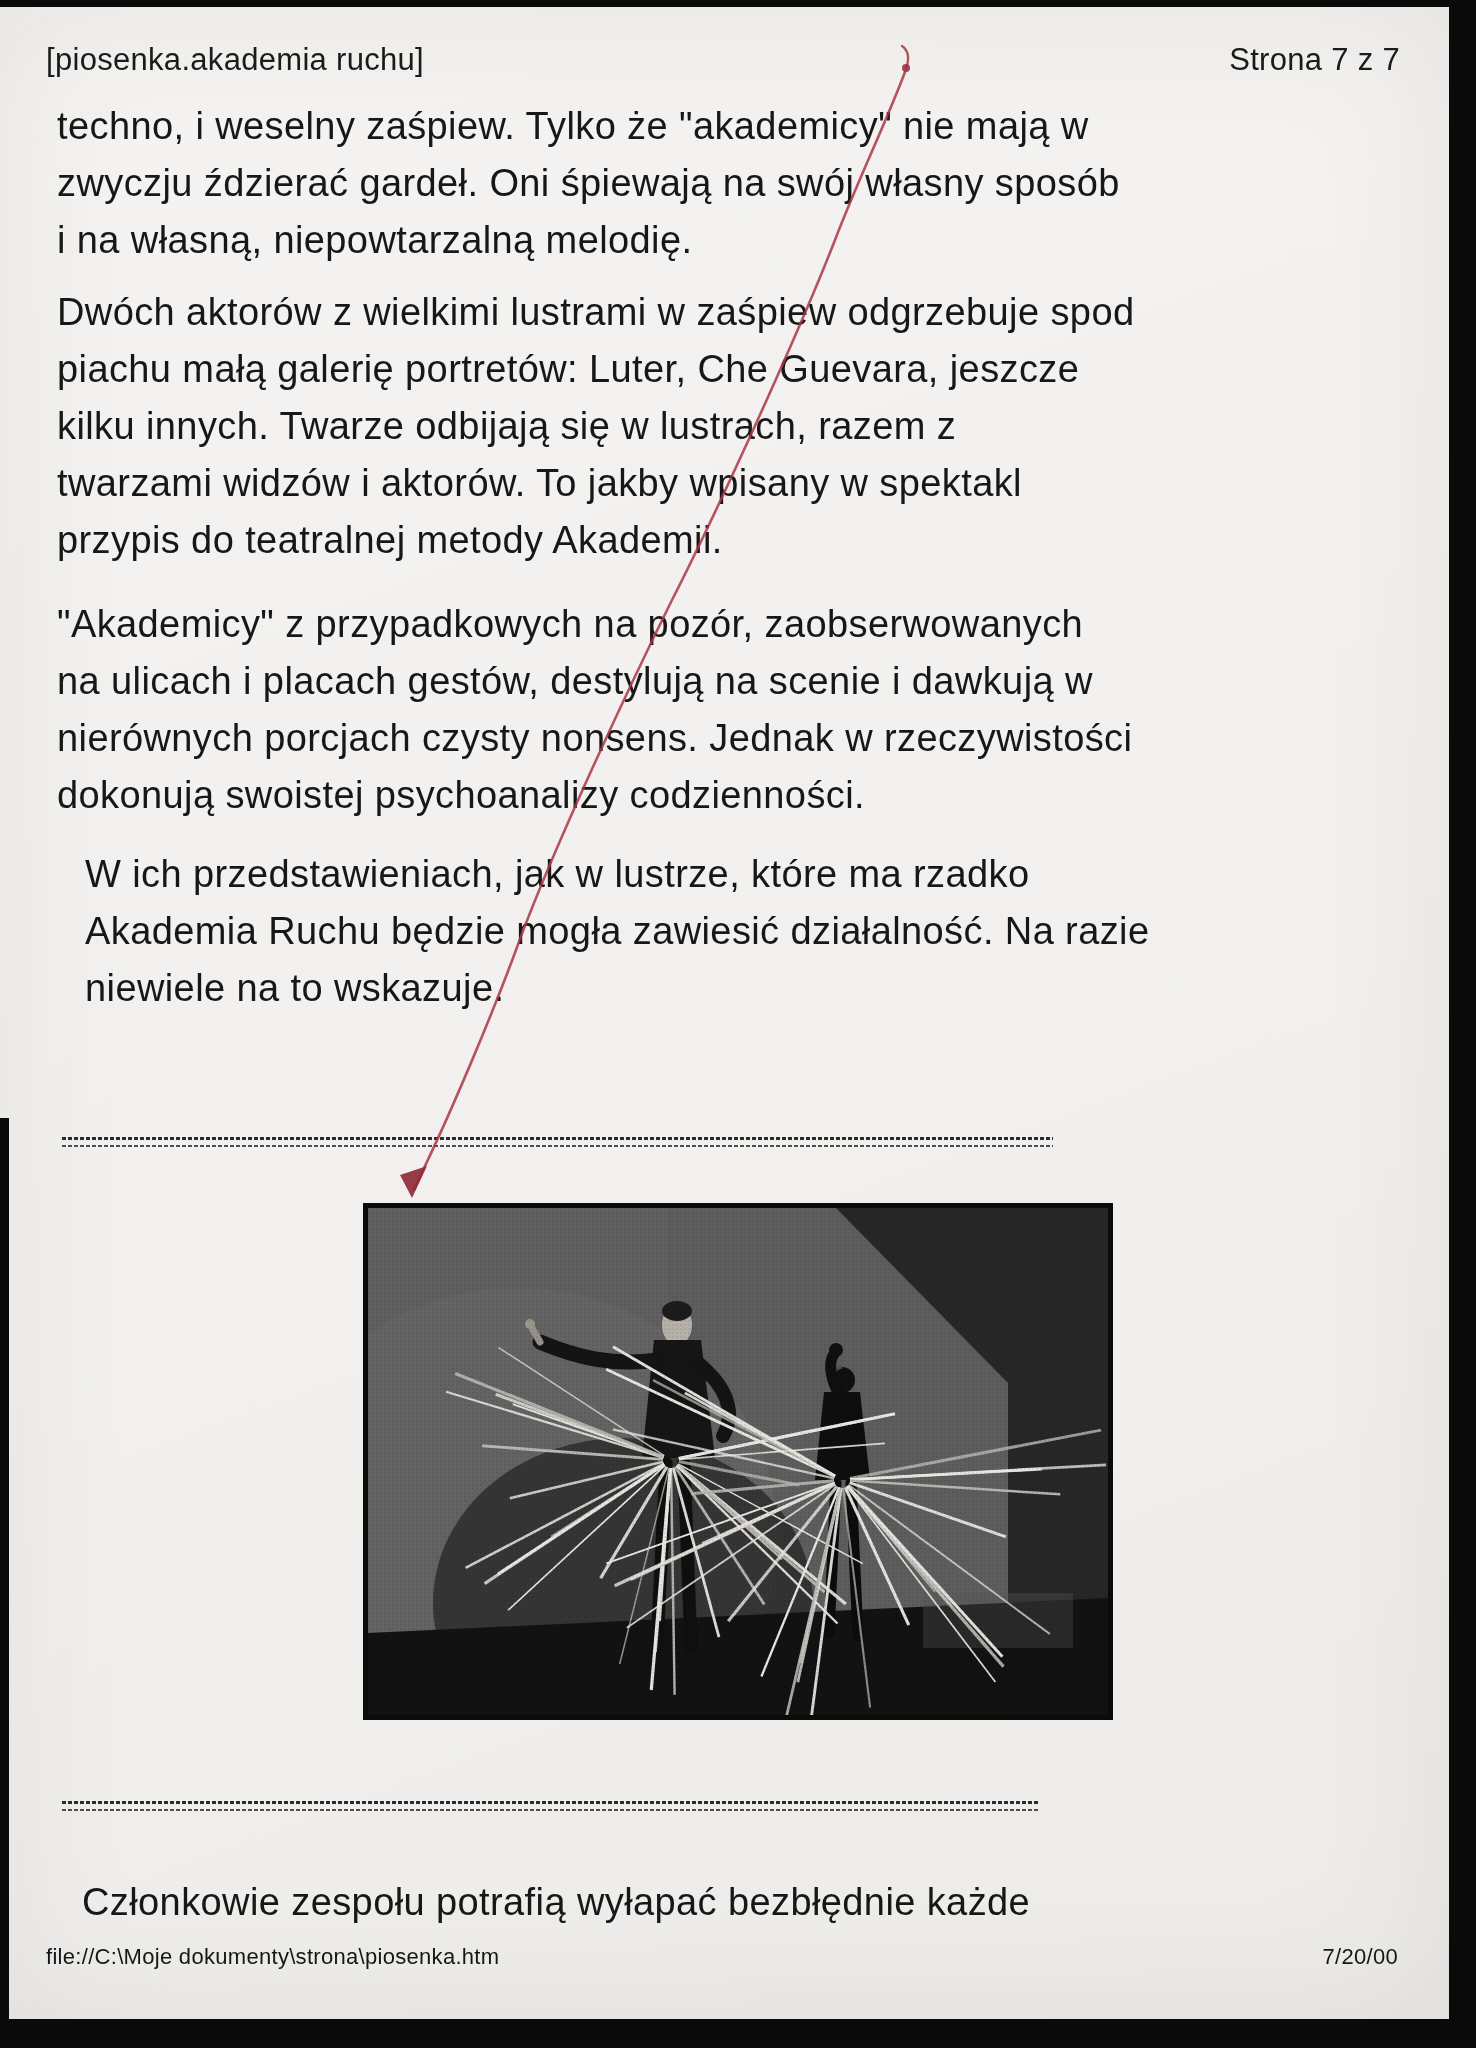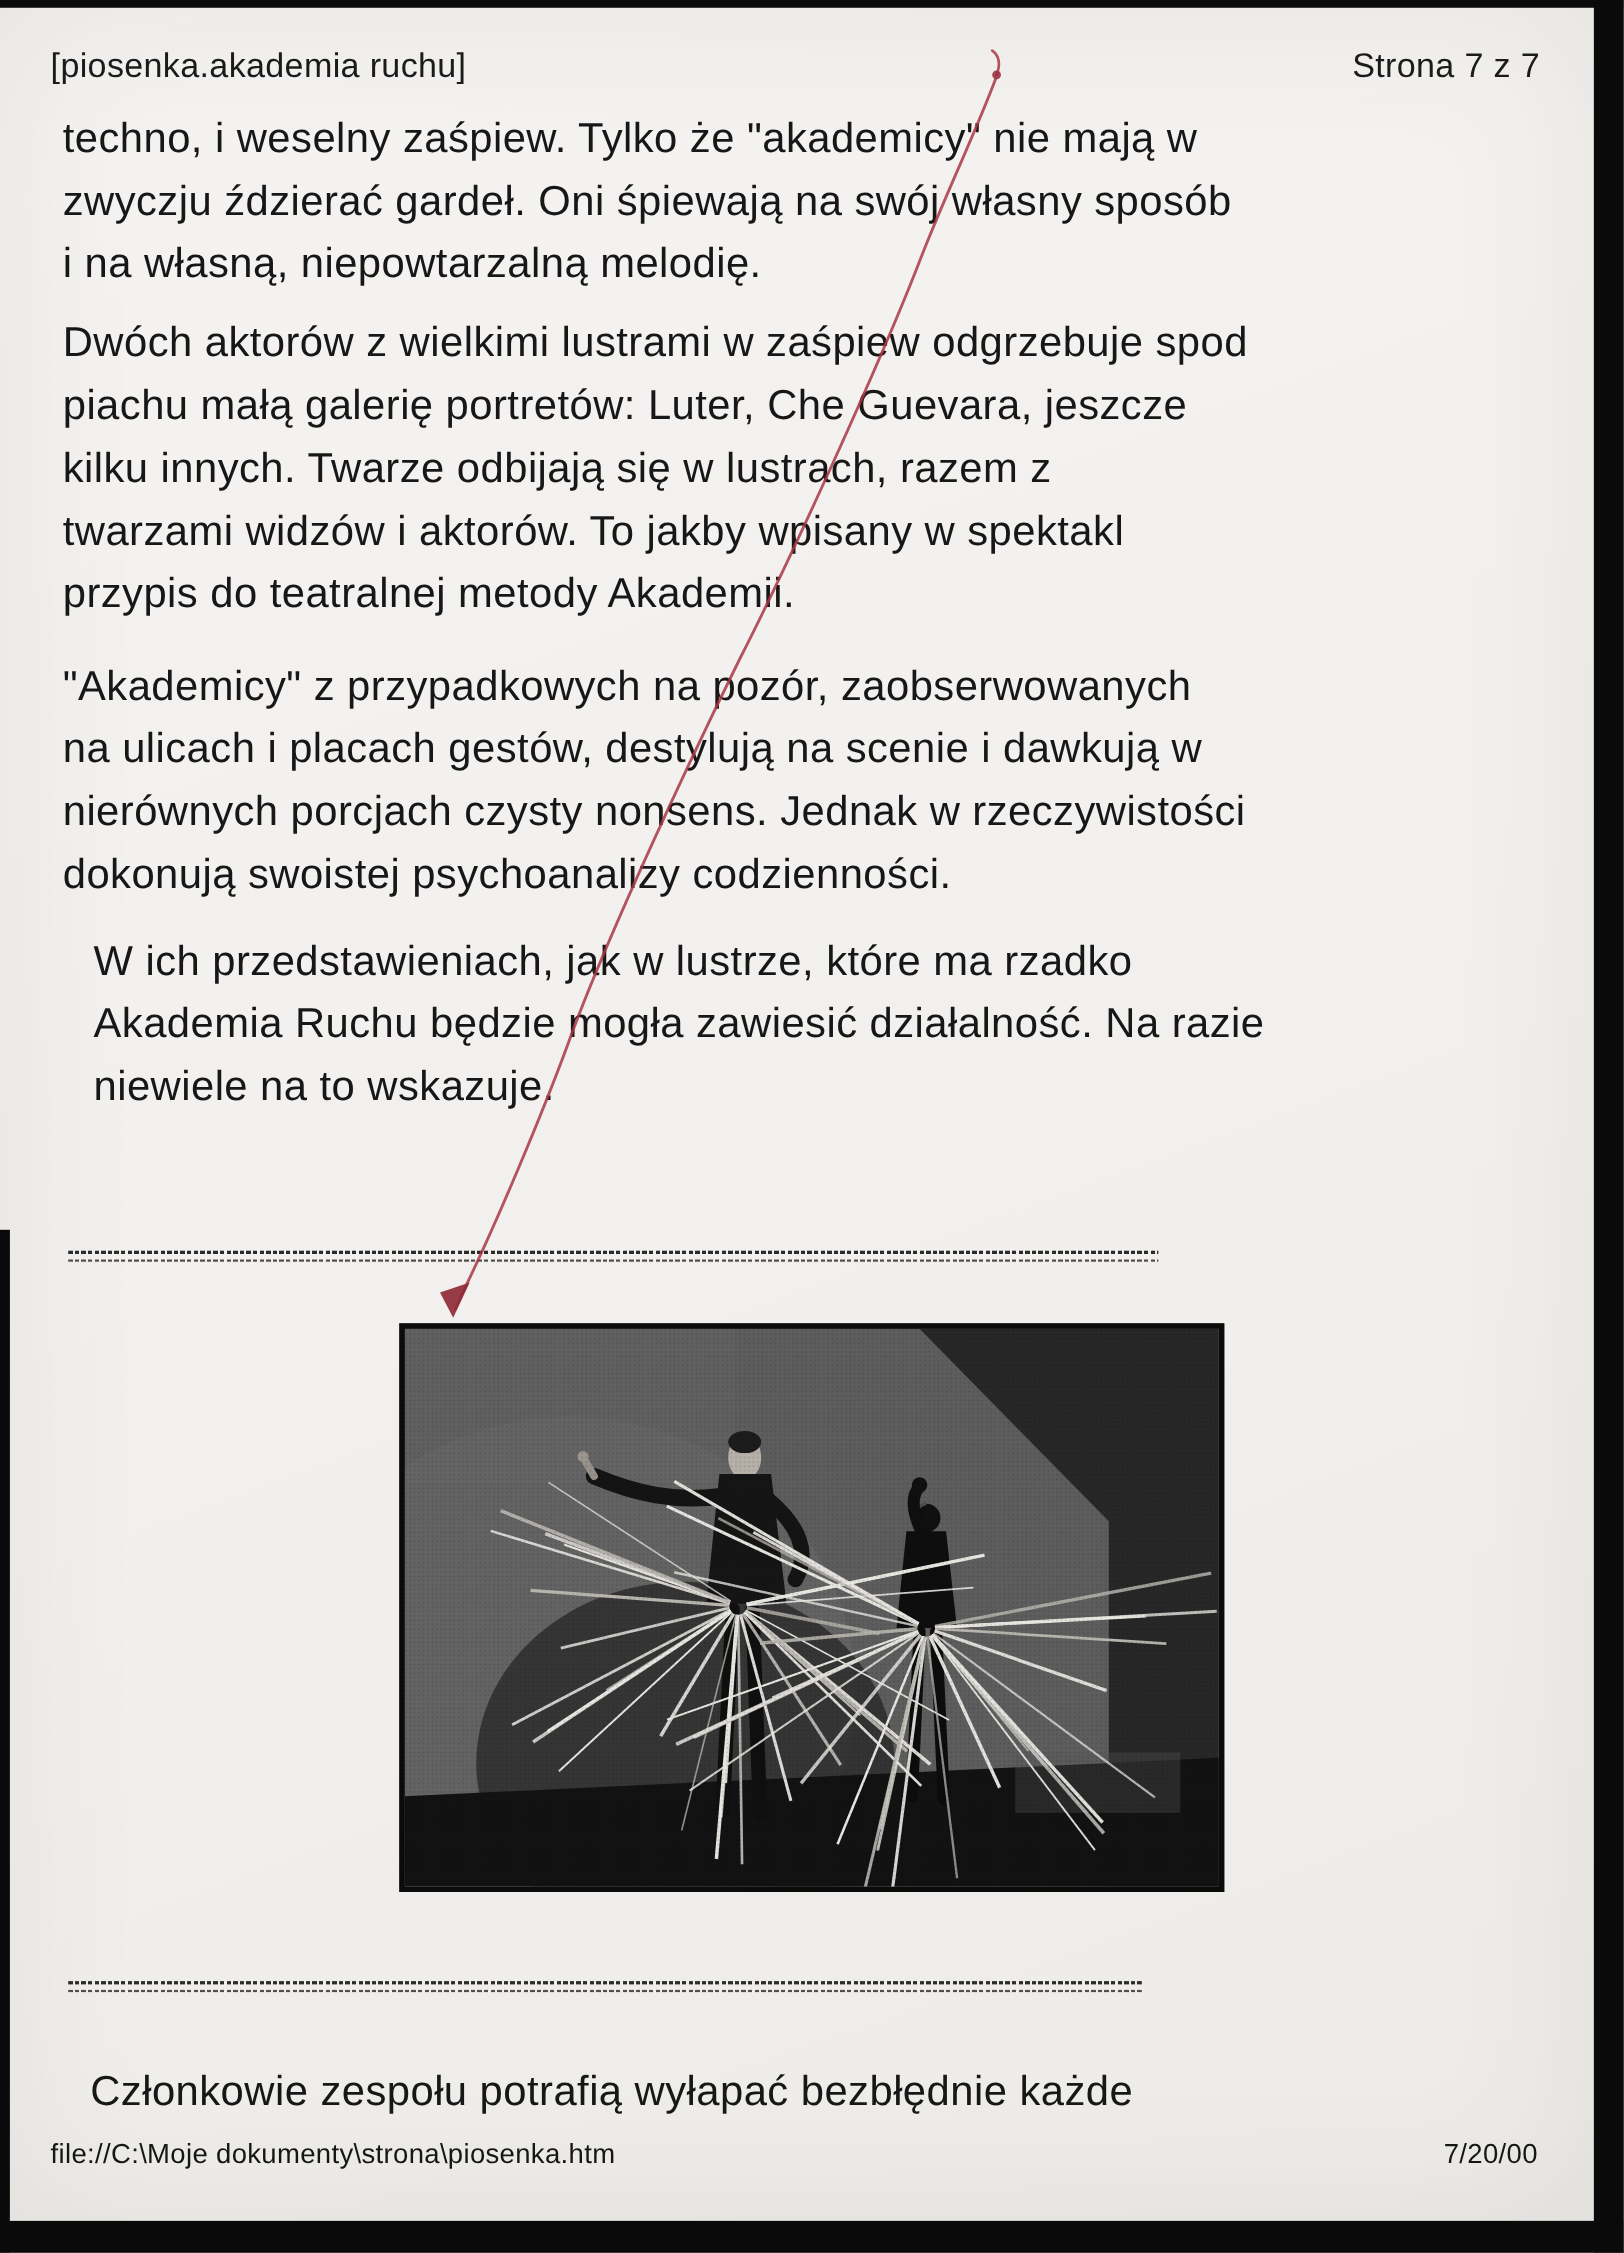--- a/index.html
+++ b/index.html
@@ -1,31 +1,31 @@
 <!DOCTYPE html>
 <html><head>
 <meta charset="utf-8">
 <style>
   html,body{margin:0;padding:0;background:#0a0a0a;}
-  .stage{position:relative;width:1476px;height:2048px;background:#a3a3a3;overflow:hidden;
+  .stage{position:relative;width:1476px;height:2048px;background:#0ea5e9;overflow:hidden;
          font-family:"Liberation Sans","DejaVu Sans",sans-serif;}
   .abs{position:absolute;}
   .paper{position:absolute;left:0;top:7px;right:27px;bottom:29px;
          background:linear-gradient(160deg,#f4f3f1 0%,#f1f0ee 55%,#ecebe8 100%);
          box-shadow:inset 0 0 140px rgba(60,60,55,0.08);}
   .hdr{font-size:31px;color:#1b1b1b;letter-spacing:0.3px;}
   .bodytxt{font-size:38px;line-height:57px;color:#171717;letter-spacing:0.4px;}
   .tline{white-space:nowrap;}
   .rule{height:11px;}
   .rule::before{content:"";position:absolute;left:0;right:0;top:0;height:3px;
         background:repeating-linear-gradient(90deg,#2c2c2c 0 4px,rgba(0,0,0,0) 4px 6px);}
   .rule::after{content:"";position:absolute;left:0;right:0;top:8px;height:2px;
         background:repeating-linear-gradient(90deg,#504e4c 0 4px,rgba(0,0,0,0) 4px 6px);}
   .photo-frame{border:5px solid #0b0b0b;background:#565656;}
-  .ftr{font-size:25px;color:#161616;letter-spacing:0.3px;}
+  .ftr{font-size:22px;color:#161616;letter-spacing:0.3px;}
   .edge{background:#0a0a0a;}
 </style>
 </head>
 <body>
 
 <div class="stage">
 
   <div class="paper"></div>
 
   <div class="abs edge" style="left:0;top:0;width:1476px;height:7px;"></div>

